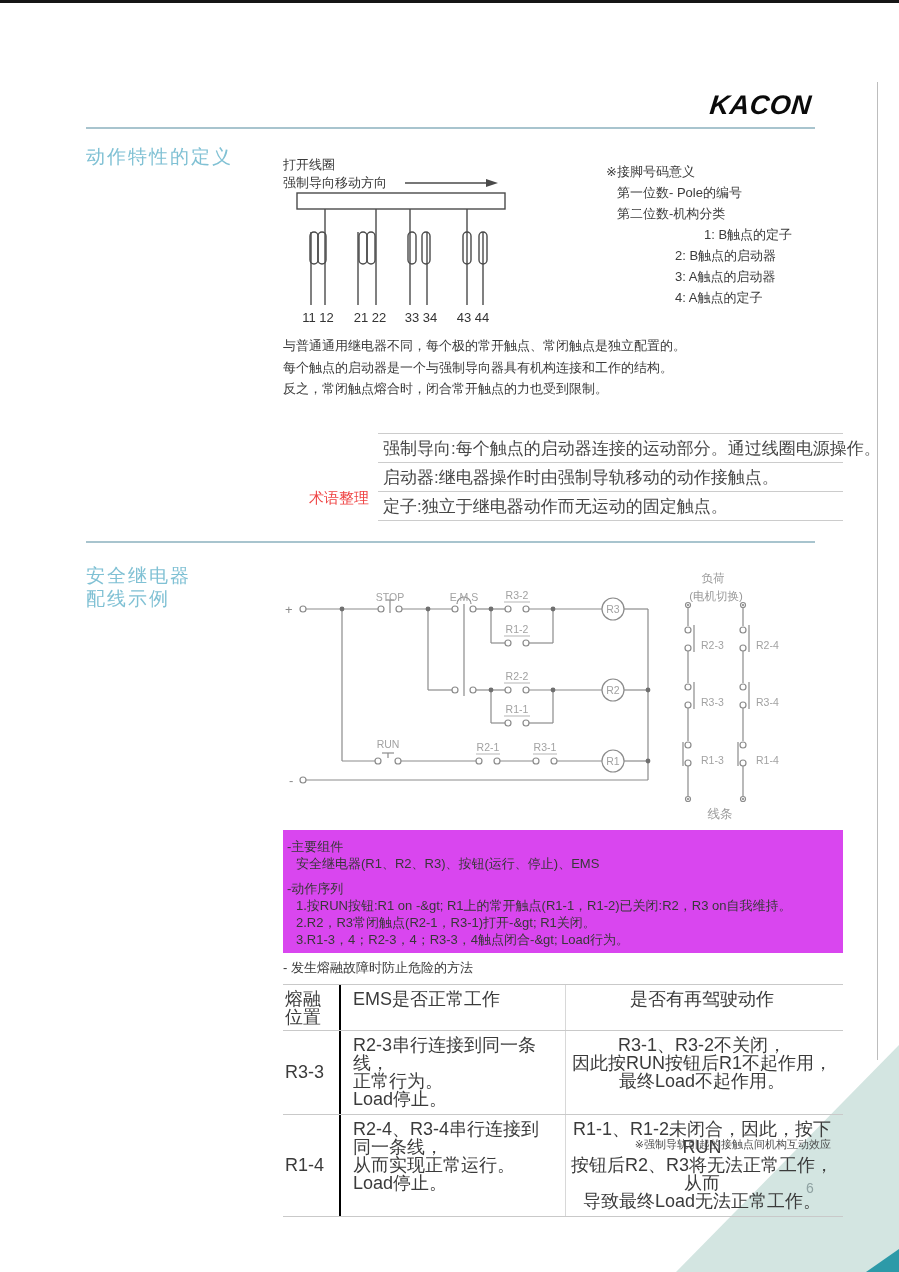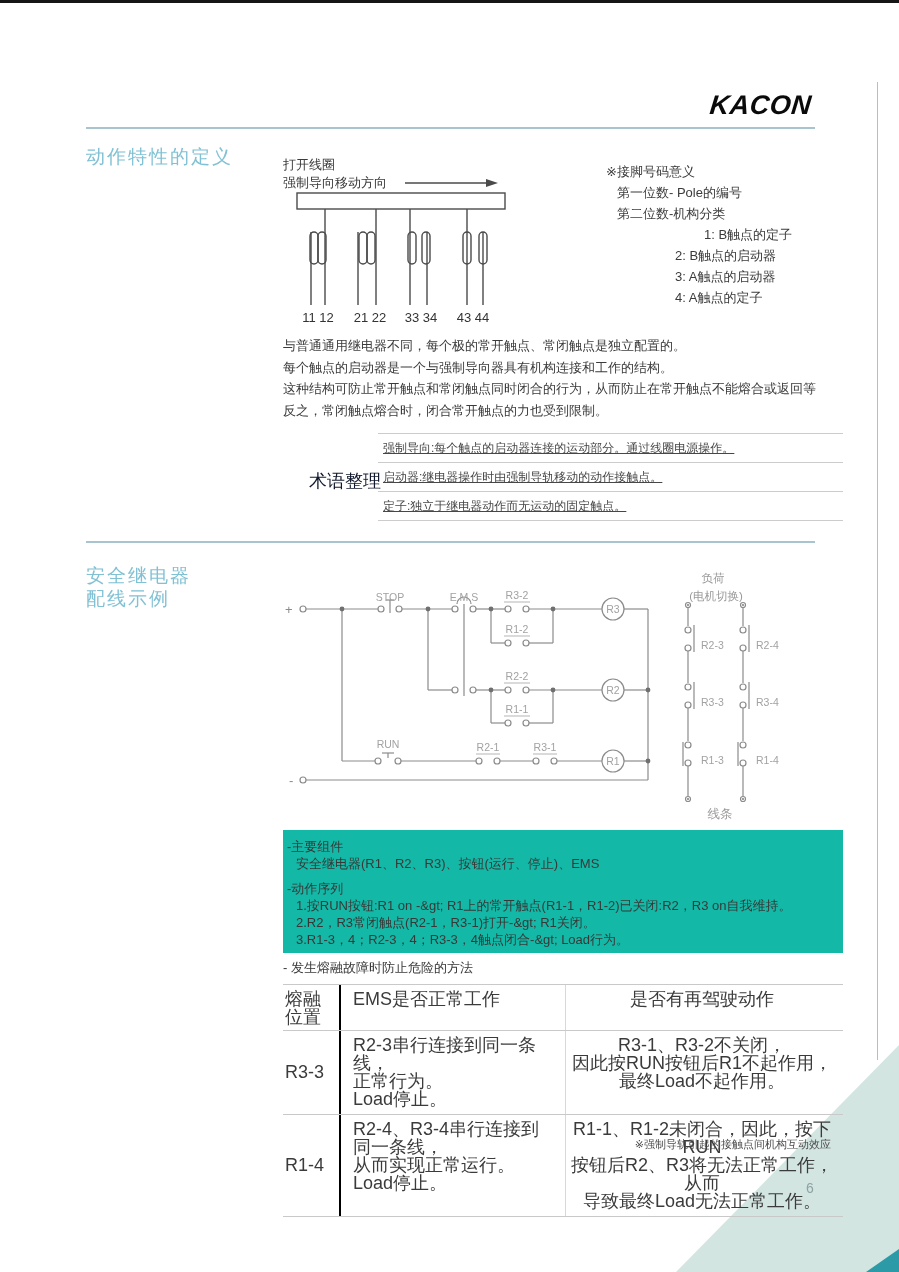--- a/index.html
+++ b/index.html
@@ -9,24 +9,24 @@
   .topbar{left:0;top:0;width:899px;height:3px;background:#161616;}
   .edge-line{left:877px;top:82px;width:1px;height:978px;background:#bdbdbd;}
   .logo{left:710px;top:90px;font-size:27px;font-weight:bold;font-style:italic;
         letter-spacing:0.5px;color:#0a0a0a;transform:skewX(-6deg);}
   .rule{height:2px;background:#a8c4ce;width:729px;left:86px;}
   .sec-title{left:86px;font-size:19px;color:#80c1d4;letter-spacing:2px;line-height:23px;}
   .t13{font-size:13px;line-height:21px;color:#3b3b3b;}
   .para div{white-space:nowrap;}
   .terms-rows{left:378px;top:433px;width:465px;}
   .term-row{height:28px;border-top:1px solid #cccccc;display:flex;align-items:center;
-            padding-left:5px;font-size:12px;color:#474747;white-space:nowrap;text-decoration:underline;}
+            padding-left:5px;font-size:17px;color:#474747;white-space:nowrap;}
   .term-row:last-child{border-bottom:1px solid #cccccc;}
-  .terms-label{left:309px;top:469px;font-size:18px;color:#0f172a;}
-  .infobox{left:283px;top:830px;width:560px;height:123px;background:#14b8a6;
+  .terms-label{left:309px;top:489px;font-size:15px;color:#ef4444;}
+  .infobox{left:283px;top:830px;width:560px;height:123px;background:#d946ef;
            font-size:13px;color:#383838;box-sizing:border-box;padding:8px 8px 0 4px;}
   .infobox .ind{margin-left:9px;}
   .infobox .line{line-height:17px;}
   .infobox .gap{margin-top:8px;}
   .ftitle{left:283px;top:959px;font-size:13px;color:#383838;}
   .ftable{left:283px;top:984px;width:560px;border-top:1px solid #c9c9c9;font-size:18px;color:#3b3b3b;}
   .frow{display:grid;grid-template-columns:56px 226px 278px;border-bottom:1px solid #c9c9c9;}
   .fcell{padding:5px 8px 6px 8px;line-height:18px;box-sizing:border-box;}
   .fcell.c1{padding-left:2px;display:flex;align-items:center;}
   .fcell.c2{border-left:2px solid #000000;padding-left:12px;}
@@ -96,21 +96,20 @@
   <div class="abs t13 nowrap" style="left:617px;top:182px;">第一位数- Pole的编号</div>
   <div class="abs t13 nowrap" style="left:617px;top:203px;">第二位数-机构分类</div>
   <div class="abs t13 nowrap" style="left:704px;top:224px;">1: B触点的定子</div>
   <div class="abs t13 nowrap" style="left:675px;top:245px;">2: B触点的启动器</div>
   <div class="abs t13 nowrap" style="left:675px;top:266px;">3: A触点的启动器</div>
   <div class="abs t13 nowrap" style="left:675px;top:287px;">4: A触点的定子</div>
 
   <div class="abs t13 para" style="left:283px;top:326px;line-height:21.5px;margin-top:9px;">
     <div>与普通通用继电器不同，每个极的常开触点、常闭触点是独立配置的。</div>
     <div>每个触点的启动器是一个与强制导向器具有机构连接和工作的结构。</div>
-    <div>这种结构可防止常开触点和常闭触点同时闭合的行为，从而防止在常开触点不能熔合或返回等</div>
     <div>反之，常闭触点熔合时，闭合常开触点的力也受到限制。</div>
   </div>
 
   <div class="abs terms-label">术语整理</div>
   <div class="abs terms-rows">
     <div class="term-row">强制导向:每个触点的启动器连接的运动部分。通过线圈电源操作。</div>
     <div class="term-row">启动器:继电器操作时由强制导轨移动的动作接触点。</div>
     <div class="term-row">定子:独立于继电器动作而无运动的固定触点。</div>
   </div>
 

